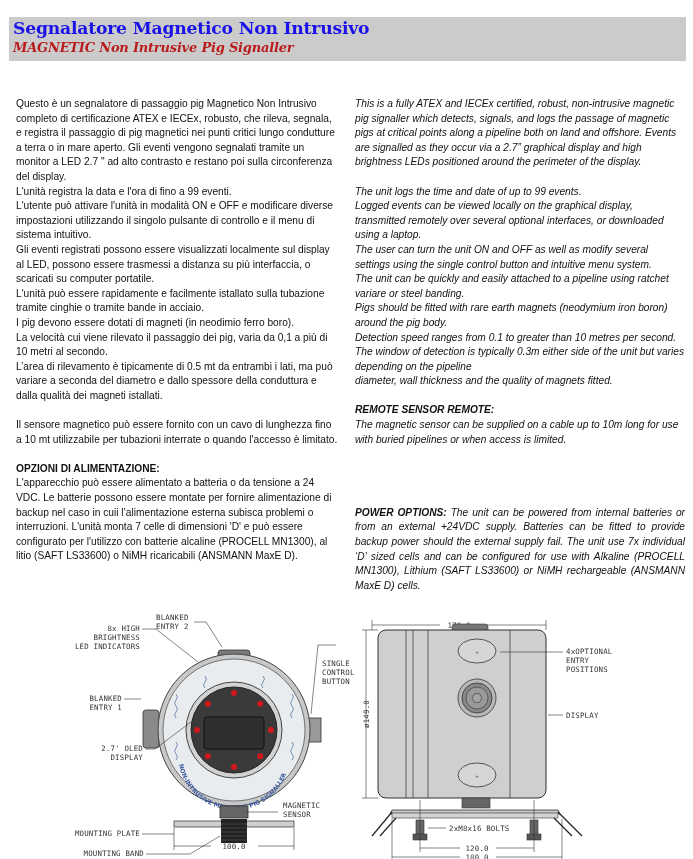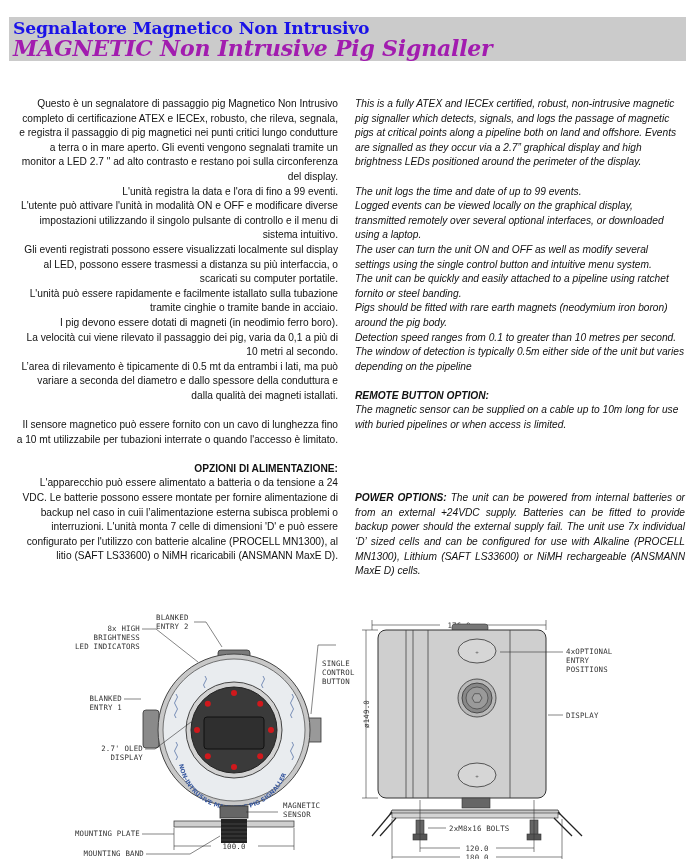--- a/index.html
+++ b/index.html
@@ -8,26 +8,26 @@
 
     .title-band {
       position: absolute; left: 9px; top: 17px; width: 677px; height: 44px;
       background: #cbcbcb; padding: 1px 13px 0 4px;
     }
     .title-band .t1 {
       font-family: "DejaVu Serif", serif; font-weight: bold; color: #1a12e8;
       font-size: 17.2px; line-height: 20px; letter-spacing: -0.2px;
     }
     .title-band .t2 {
-      font-family: "DejaVu Serif", serif; font-weight: bold; font-style: italic; color: #a21caf;
-      font-size: 22px; line-height: 20px; letter-spacing: -0.2px;
+      font-family: "DejaVu Serif", serif; font-weight: bold; font-style: italic; color: #b91c1c;
+      font-size: 13px; line-height: 20px; letter-spacing: -0.2px;
     }
 
     .col { position: absolute; top: 97px; font-size: 10.2px; line-height: 14.6px; }
-    .col.it { left: 16px; width: 322px; text-align: right; }
+    .col.it { left: 16px; width: 322px; }
     .col.en { left: 355px; width: 330px; font-style: italic; }
     .col p { margin: 0; }
     .col .gap { height: 14.6px; }
     .col .head { font-weight: bold; }
     .col.en .just { text-align: justify; margin-top: 44px; }
 
     .figure { position: absolute; left: 0; top: 614px; width: 693px; height: 245px; }
     .figure svg { position: absolute; left: 0; top: 0; }
     .lbl { font-family: "DejaVu Sans Mono", monospace; font-size: 7.4px; fill: #333; letter-spacing: 0.2px; }
   </style>
@@ -54,25 +54,26 @@
   <p class="head">OPZIONI DI ALIMENTAZIONE:</p>
   <p>L'apparecchio può essere alimentato a batteria o da tensione a 24 VDC. Le batterie possono essere montate per fornire alimentazione di backup nel caso in cuii l’alimentazione esterna subisca problemi o interruzioni. L'unità monta 7 celle di dimensioni 'D' e può essere configurato per l'utilizzo con batterie alcaline (PROCELL MN1300), al litio (SAFT LS33600) o NiMH ricaricabili (ANSMANN MaxE D).</p>
 </div>
 
 <div class="col en">
   <p>This is a fully ATEX and IECEx certified, robust, non-intrusive magnetic pig signaller which detects, signals, and logs the passage of magnetic pigs at critical points along a pipeline both on land and offshore. Events are signalled as they occur via a 2.7” graphical display and high brightness LEDs positioned around the perimeter of the display.</p>
   <div class="gap"></div>
   <p>The unit logs the time and date of up to 99 events.</p>
   <p>Logged events can be viewed locally on the graphical display, transmitted remotely over several optional interfaces, or downloaded using a laptop.</p>
   <p>The user can turn the unit ON and OFF as well as modify several settings using the single control button and intuitive menu system.</p>
-  <p>The unit can be quickly and easily attached to a pipeline using ratchet fornito or steel banding.</p>
+  <p>The unit can be quickly and easily attached to a pipeline using ratchet variare or steel banding.</p>
   <p>Pigs should be fitted with rare earth magnets (neodymium iron boron) around the pig body.</p>
-  <p>Detection speed ranges from 0.1 to greater than 10 metres per second. The window of detection is typically 0.5m either side of the unit but varies depending on the pipeline</p>
-  <div class="gap"></div>
-  <p class="head">REMOTE BUTTON OPTION:</p>
+  <p>Detection speed ranges from 0.1 to greater than 10 metres per second. The window of detection is typically 0.3m either side of the unit but varies depending on the pipeline</p>
+  <p>diameter, wall thickness and the quality of magnets fitted.</p>
+  <div class="gap"></div>
+  <p class="head">REMOTE SENSOR REMOTE:</p>
   <p>The magnetic sensor can be supplied on a cable up to 10m long for use with buried pipelines or when access is limited.</p>
   <div class="gap"></div>
   <p class="just"><b>POWER OPTIONS:</b><span> The unit can be powered from internal batteries or from an external +24VDC supply. Batteries can be fitted to provide backup power should the external supply fail. The unit use 7x individual ‘D’ sized cells and can be configured for use with Alkaline (PROCELL MN1300), Lithium (SAFT LS33600) or NiMH rechargeable (ANSMANN MaxE D) cells.</span></p>
 </div>
 
 <div class="figure">
   <svg width="693" height="245" viewBox="0 0 693 245">
     <defs>
       <path id="ringpath" d="M 178 140 A 56 56 0 0 0 290 140" fill="none"></path>
     </defs>

